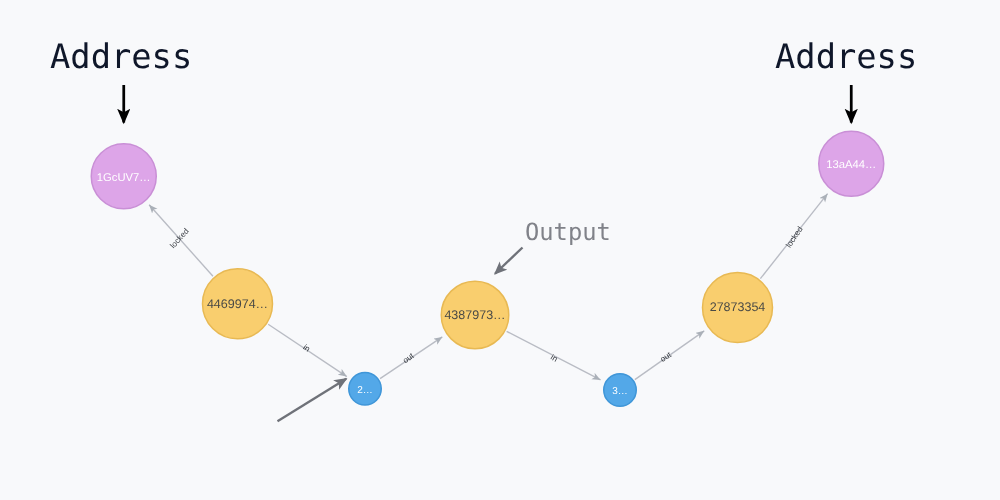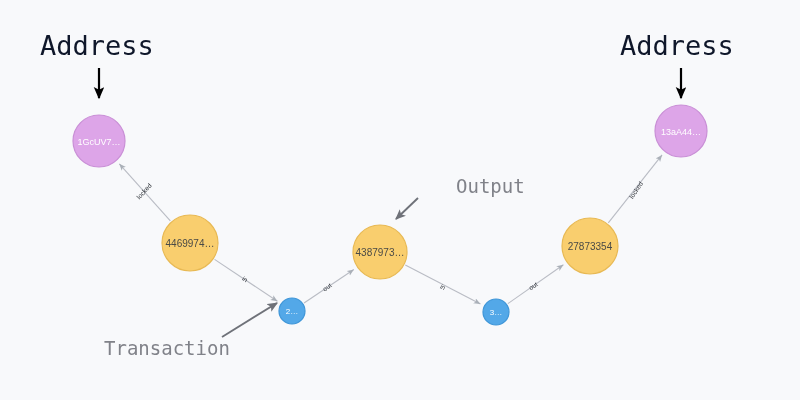--- a/index.html
+++ b/index.html
@@ -151,17 +151,16 @@
         <line x1="681" y1="68" x2="681" y2="98" stroke="#000000" stroke-width="2.2" marker-end="url(#annot-arrow-black)"></line>
         <line x1="418" y1="198" x2="396" y2="219" stroke="#6f7279" stroke-width="1.9" marker-end="url(#annot-arrow-gray)"></line>
         <line x1="222" y1="337" x2="277" y2="303" stroke="#6f7279" stroke-width="1.9" marker-end="url(#annot-arrow-gray)"></line>
       </g>
   </svg>
 
   <div class="annot-text annot-address" style="left:40px; top:30px;">Address</div>
 
   <div class="annot-text annot-address" style="left:620px; top:30px;">Address</div>
 
-  <div class="annot-text annot-gray" style="left:420px; top:175px;margin-left:36px;">Output</div>
+  <div class="annot-text annot-gray" style="left:420px; top:175px;">Output</div>
 
-  <div class="annot-text annot-gray" style="left:104px; top:337px;">Transaction</div>
 
 </div>
 
 </body></html>

